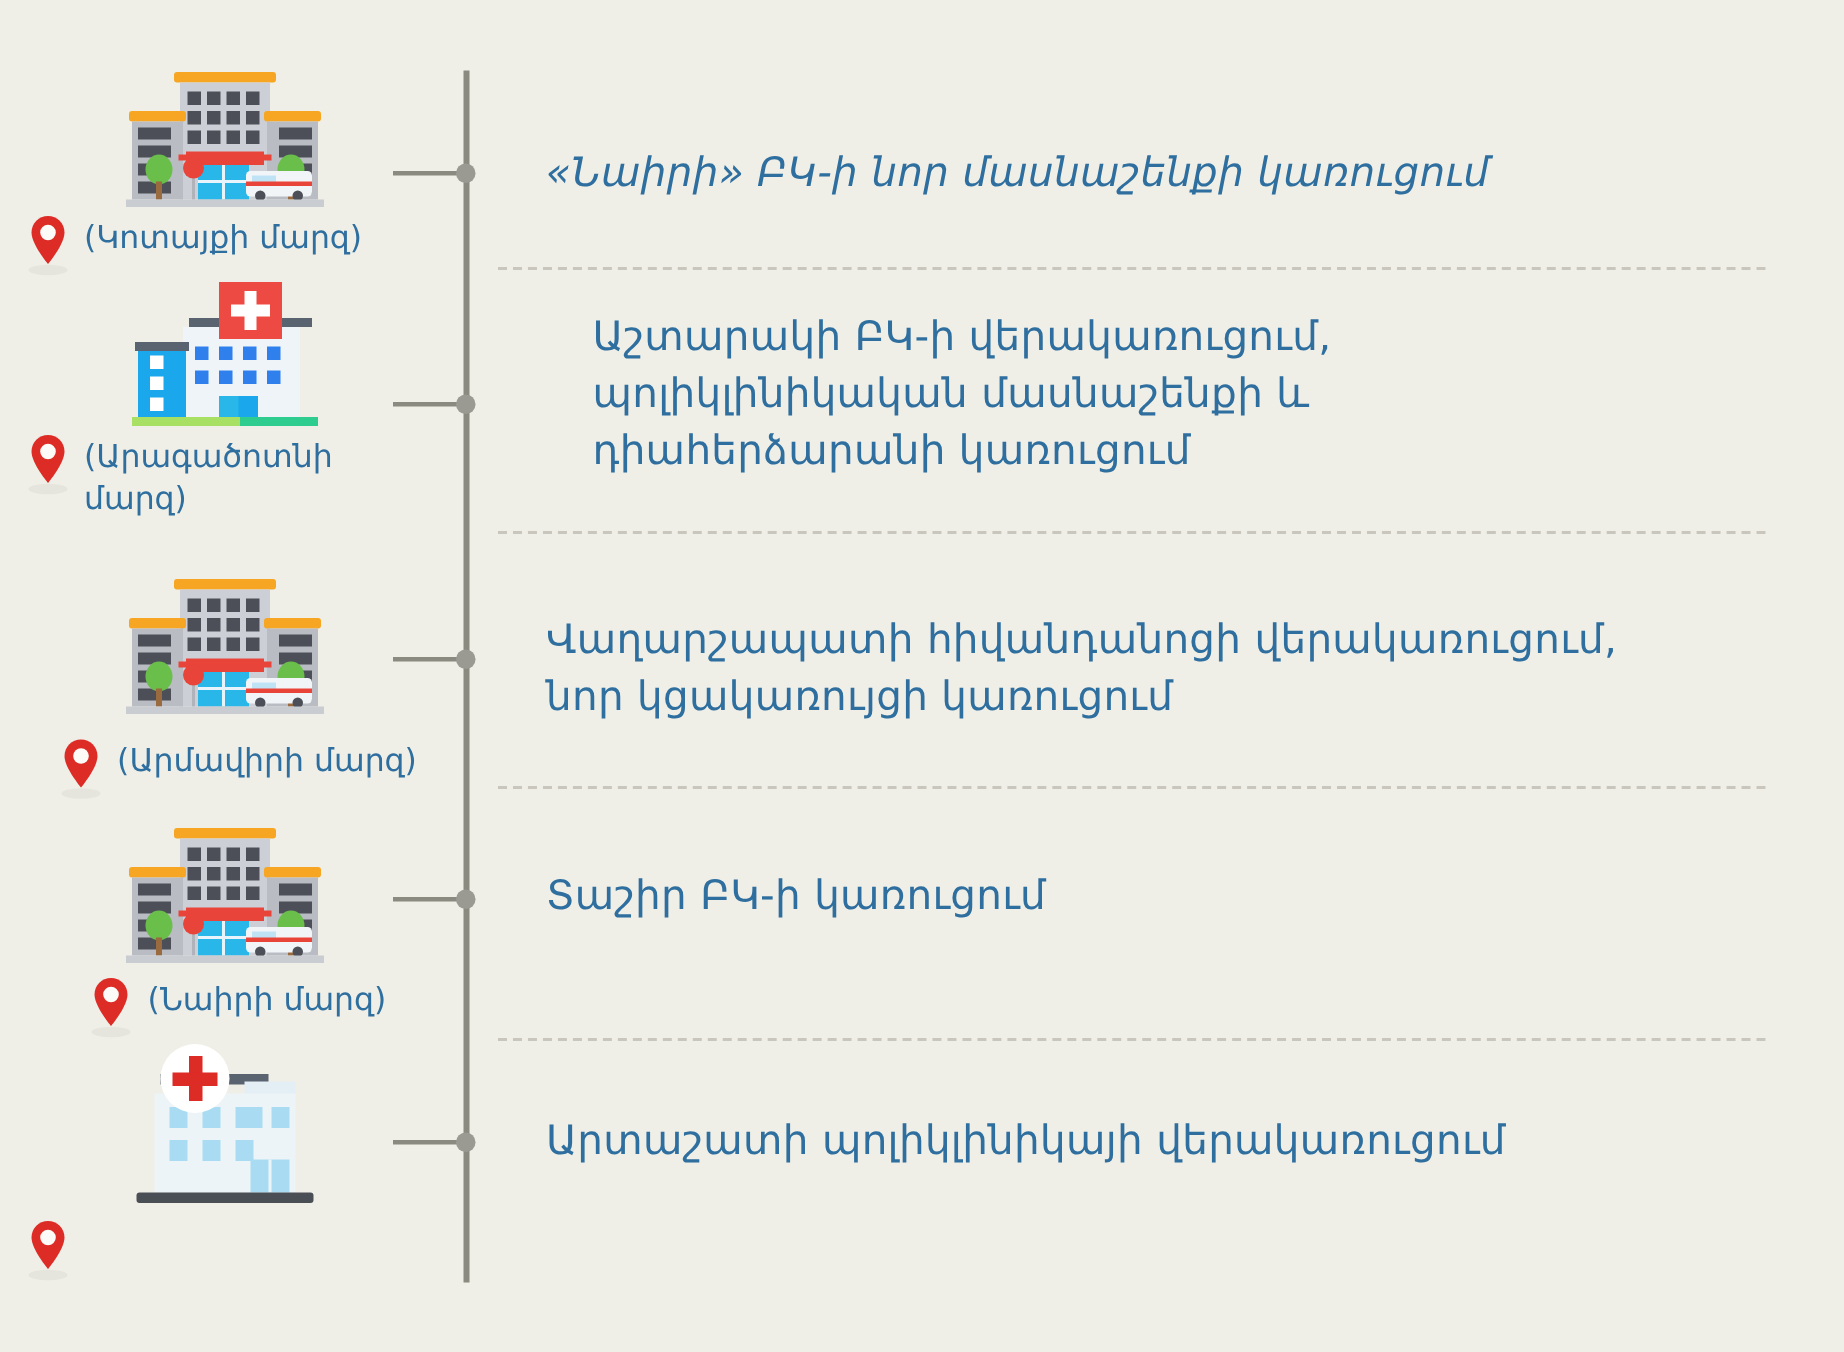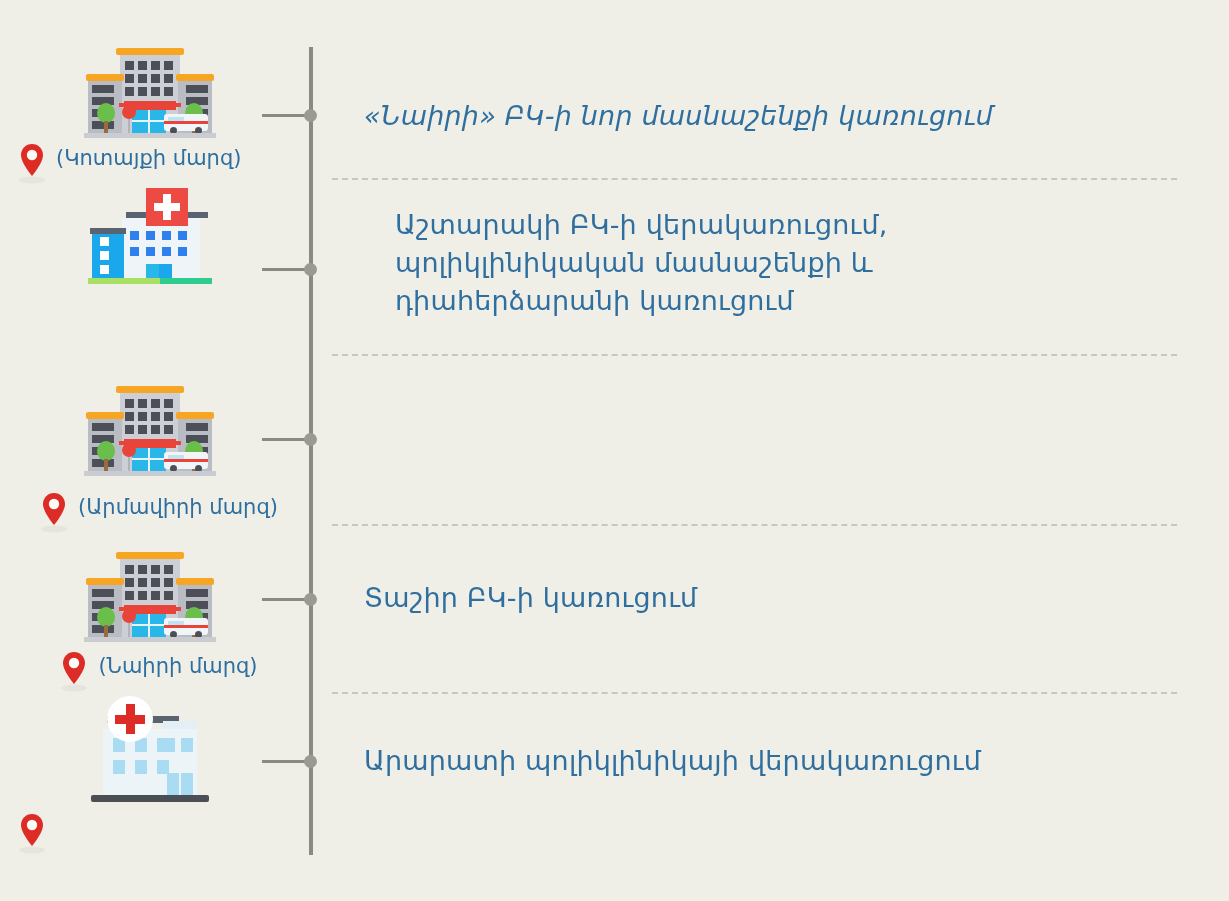--- a/index.html
+++ b/index.html
@@ -295,20 +295,31 @@
           <i class="w" style="left:90px;bottom:44px;"></i>
           <i class="w" style="left:42px;bottom:28px;"></i>
           <i class="w" style="left:58px;bottom:28px;"></i>
           <i class="w" style="left:74px;bottom:28px;"></i>
           <i class="w" style="left:90px;bottom:28px;"></i>
           <div class="door"></div>
           <div class="ground"></div>
           <div class="groundG"></div>
         </div>
       </div>
+      <div class="loc">
+        <span class="pin-wrap">
+          <svg width="36" height="44" viewBox="0 0 36 44">
+            <ellipse cx="18" cy="40" rx="13" ry="3.5" fill="#e6e5dd"></ellipse>
+            <path d="M18 4c-6.1 0-11 4.9-11 11 0 8 11 21 11 21s11-13 11-21c0-6.1-4.9-11-11-11z" fill="#dd2b26"></path>
+            <circle cx="18" cy="15" r="5.2" fill="#fdfbf7"></circle>
+          </svg>
+        </span>
+        <span class="loc-label">(Արագածոտնի
+մարզ)</span>
+      </div>
     </div>
     <div class="connector" style="left:262px; top:86px; width:48px;"></div>
     <div class="dot" style="left:304px; top:81px;"></div>
     <div class="desc" style="left:364px; top:24px; width:660px;margin-left:31px;">Աշտարակի ԲԿ-ի վերակառուցում,
 պոլիկլինիկական մասնաշենքի և
 դիահերձարանի կառուցում</div>
   </div>
   <div class="sep" style="top:354px;"></div>
 
   <div class="row row-2 r2">
@@ -387,20 +398,22 @@
             <ellipse cx="18" cy="40" rx="13" ry="3.5" fill="#e6e5dd"></ellipse>
             <path d="M18 4c-6.1 0-11 4.9-11 11 0 8 11 21 11 21s11-13 11-21c0-6.1-4.9-11-11-11z" fill="#dd2b26"></path>
             <circle cx="18" cy="15" r="5.2" fill="#fdfbf7"></circle>
           </svg>
         </span>
         <span class="loc-label">(Արմավիրի մարզ)</span>
       </div>
     </div>
     <div class="connector" style="left:262px; top:82px; width:48px;"></div>
     <div class="dot" style="left:304px; top:77px;"></div>
+    <div class="desc" style="left:364px; top:52px; width:830px;">Վաղարշապատի հիվանդանոցի վերակառուցում,
+նոր կցակառույցի կառուցում</div>
   </div>
   <div class="sep" style="top:524px;"></div>
 
   <div class="row row-3 r3">
     <div class="left-col">
       <div class="building-icon">
         <div class="art hosA">
           <div class="roofC"></div>
           <div class="core"></div>
           <div class="roofL"></div>
@@ -512,16 +525,16 @@
           <svg width="36" height="44" viewBox="0 0 36 44">
             <ellipse cx="18" cy="40" rx="13" ry="3.5" fill="#e6e5dd"></ellipse>
             <path d="M18 4c-6.1 0-11 4.9-11 11 0 8 11 21 11 21s11-13 11-21c0-6.1-4.9-11-11-11z" fill="#dd2b26"></path>
             <circle cx="18" cy="15" r="5.2" fill="#fdfbf7"></circle>
           </svg>
         </span>
       </div>
     </div>
     <div class="connector" style="left:262px; top:66px; width:48px;"></div>
     <div class="dot" style="left:304px; top:61px;"></div>
-    <div class="desc" style="left:364px; top:48px; width:760px;">Արարատի պոլիկլինիկայի վերակառուցում</div>
+    <div class="desc" style="left:364px; top:48px; width:760px;">Արտաշատի պոլիկլինիկայի վերակառուցում</div>
   </div>
 
 </div>
 
 </body></html>

